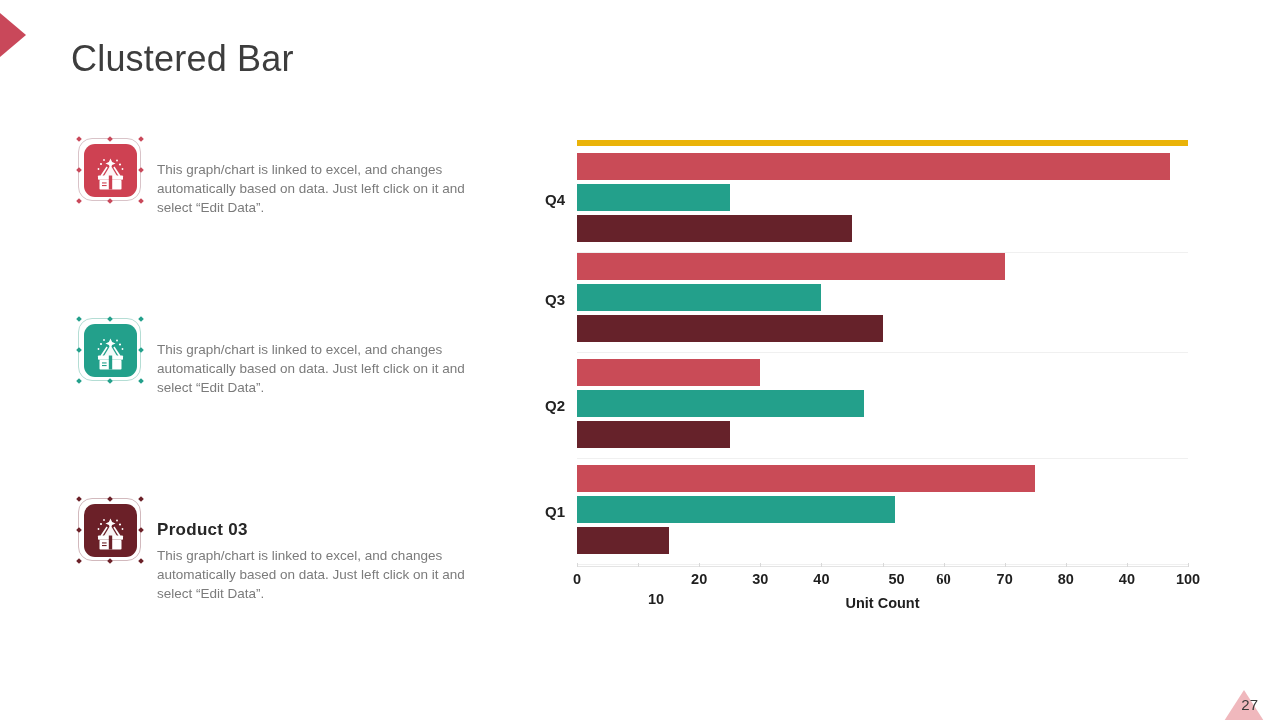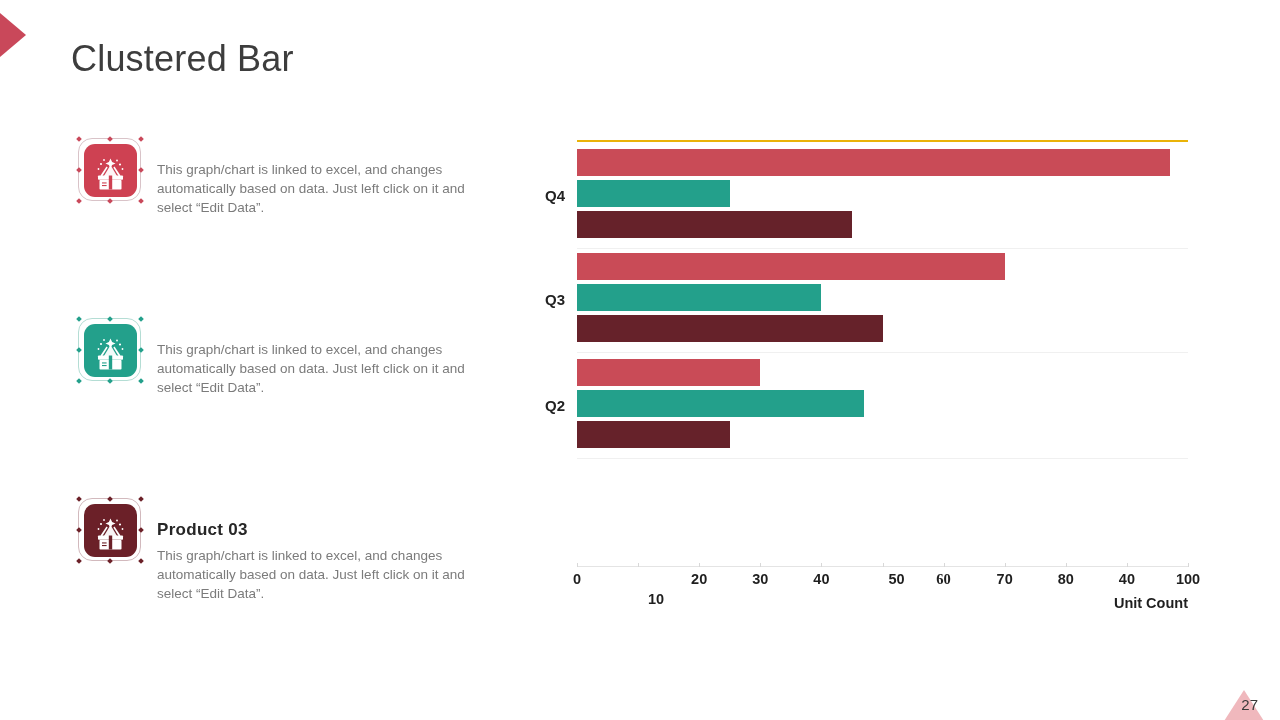--- a/index.html
+++ b/index.html
@@ -132,21 +132,21 @@
     width: 611px;
     height: 425px;
   }
   .group {
     position: absolute;
     left: 0;
     width: 100%;
     height: 106px;
     border-bottom: 1px solid #f0f0f0;
   }
-  .group:first-child { border-top: 2px solid #eab308; }
+  .group:first-child { border-top: 6px solid #eab308; }
 
   .cat-label {
     position: absolute;
     right: 100%;
     top: 50%;
     transform: translateY(-50%);
     margin-right: 12px;
     font-size: 15px;
     font-weight: bold;
     color: #222222;
@@ -184,21 +184,21 @@
     top: -4px;
     width: 1px;
     height: 4px;
     background: #d8d8d8;
   }
   .x-title {
     position: absolute;
     left: 45px;
     top: 455px;
     width: 611px;
-    text-align: right;
+    text-align: center;
     font-size: 14.5px;
     font-weight: bold;
     color: #1f1f1f;
   }
 
   
   .page-corner {
     position: absolute;
     right: 0;
     bottom: 0;
@@ -358,20 +358,26 @@
         <span class="cat-label">Q3</span>
         <div class="bar s0" title="Product 01 Q3: 70" style="width: 427.7px; background: rgb(201, 75, 87);"></div>
         <div class="bar s1" title="Product 02 Q3: 40" style="width: 244.4px; background: rgb(35, 160, 139);"></div>
         <div class="bar s2" title="Product 03 Q3: 50" style="width: 305.5px; background: rgb(102, 34, 42);"></div>
       </div>
       <div class="group" style="top: 212px;">
         <span class="cat-label">Q2</span>
         <div class="bar s0" title="Product 01 Q2: 30" style="width: 183.3px; background: rgb(201, 75, 87);"></div>
         <div class="bar s1" title="Product 02 Q2: 47" style="width: 287.17px; background: rgb(35, 160, 139);"></div>
         <div class="bar s2" title="Product 03 Q2: 25" style="width: 152.75px; background: rgb(102, 34, 42);"></div>
+      </div>
+      <div class="group" style="top: 318px;">
+        <span class="cat-label">Q1</span>
+        <div class="bar s0" title="Product 01 Q1: 75" style="width: 458.25px; background: rgb(201, 75, 87);"></div>
+        <div class="bar s1" title="Product 02 Q1: 52" style="width: 317.72px; background: rgb(35, 160, 139);"></div>
+        <div class="bar s2" title="Product 03 Q1: 15" style="width: 91.65px; background: rgb(102, 34, 42);"></div>
       </div>
     </div>
   <div class="x-axis" id="x-axis">
       <span class="tick-mark" style="left: 0px;"></span>
       <span class="tick" style="left: 0px;">0</span>
       <span class="tick-mark" style="left: 61.1px;"></span>
       <span class="tick" style="left: 79px; margin-top: 20px;">10</span>
       <span class="tick-mark" style="left: 122.2px;"></span>
       <span class="tick" style="left: 122.2px;">20</span>
       <span class="tick-mark" style="left: 183.3px;"></span>

